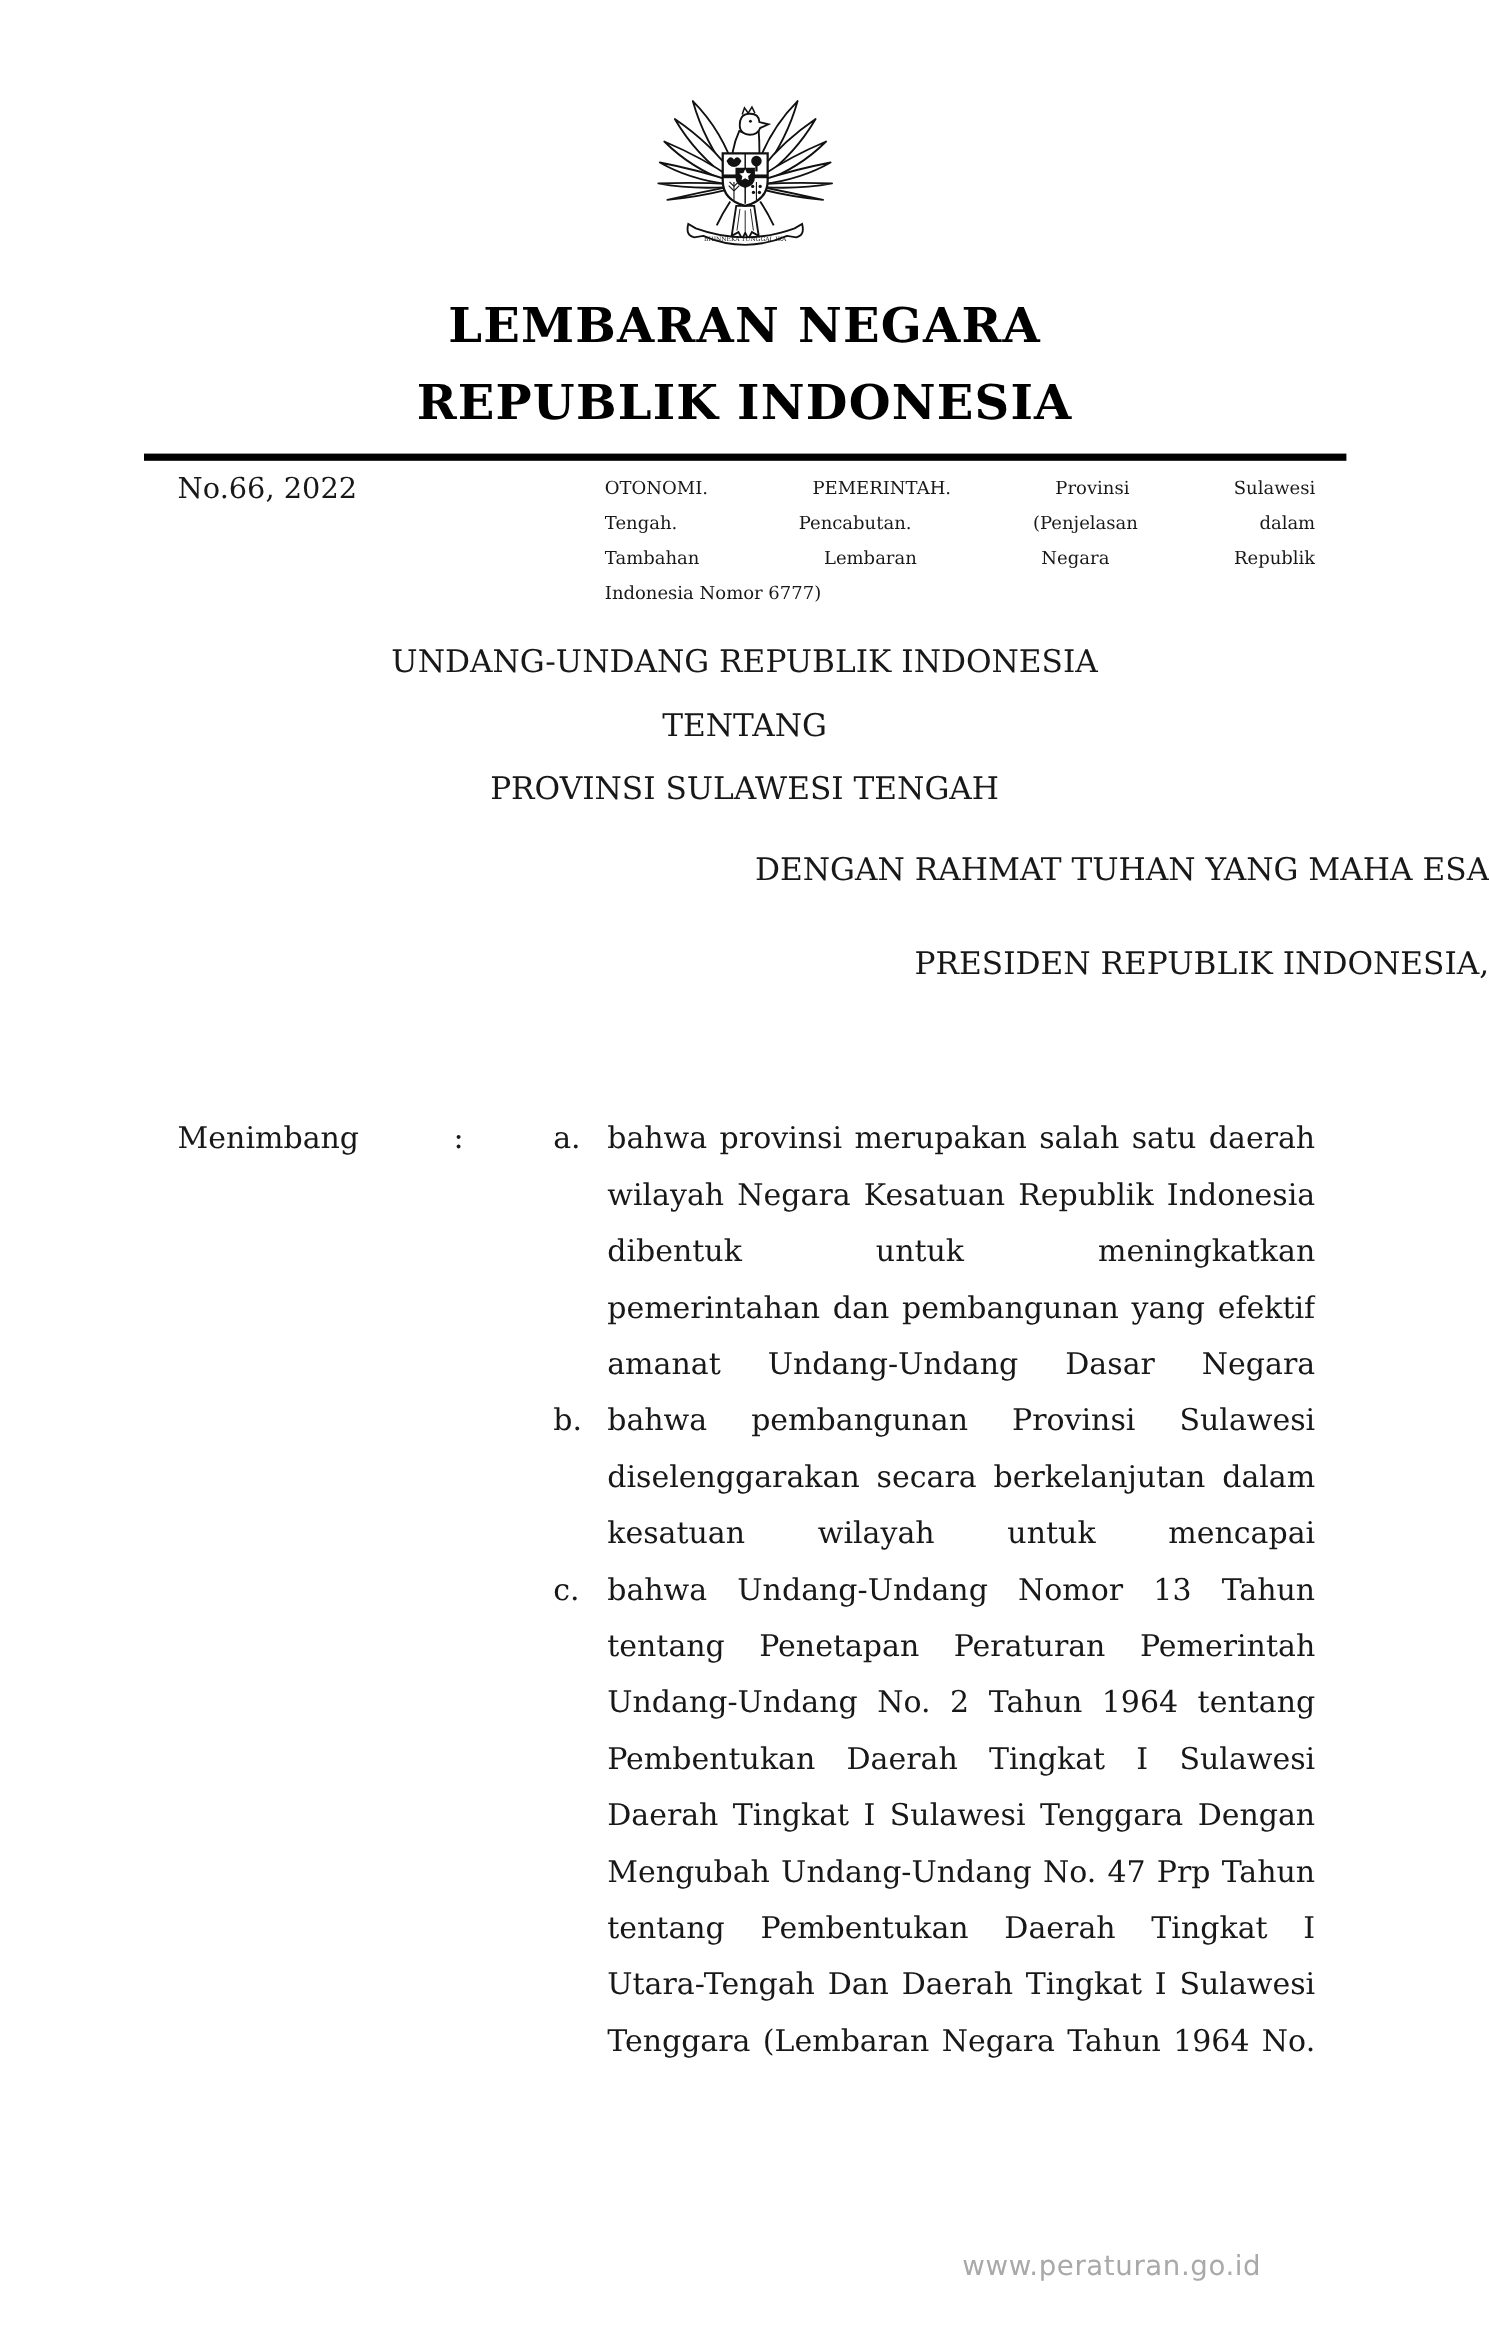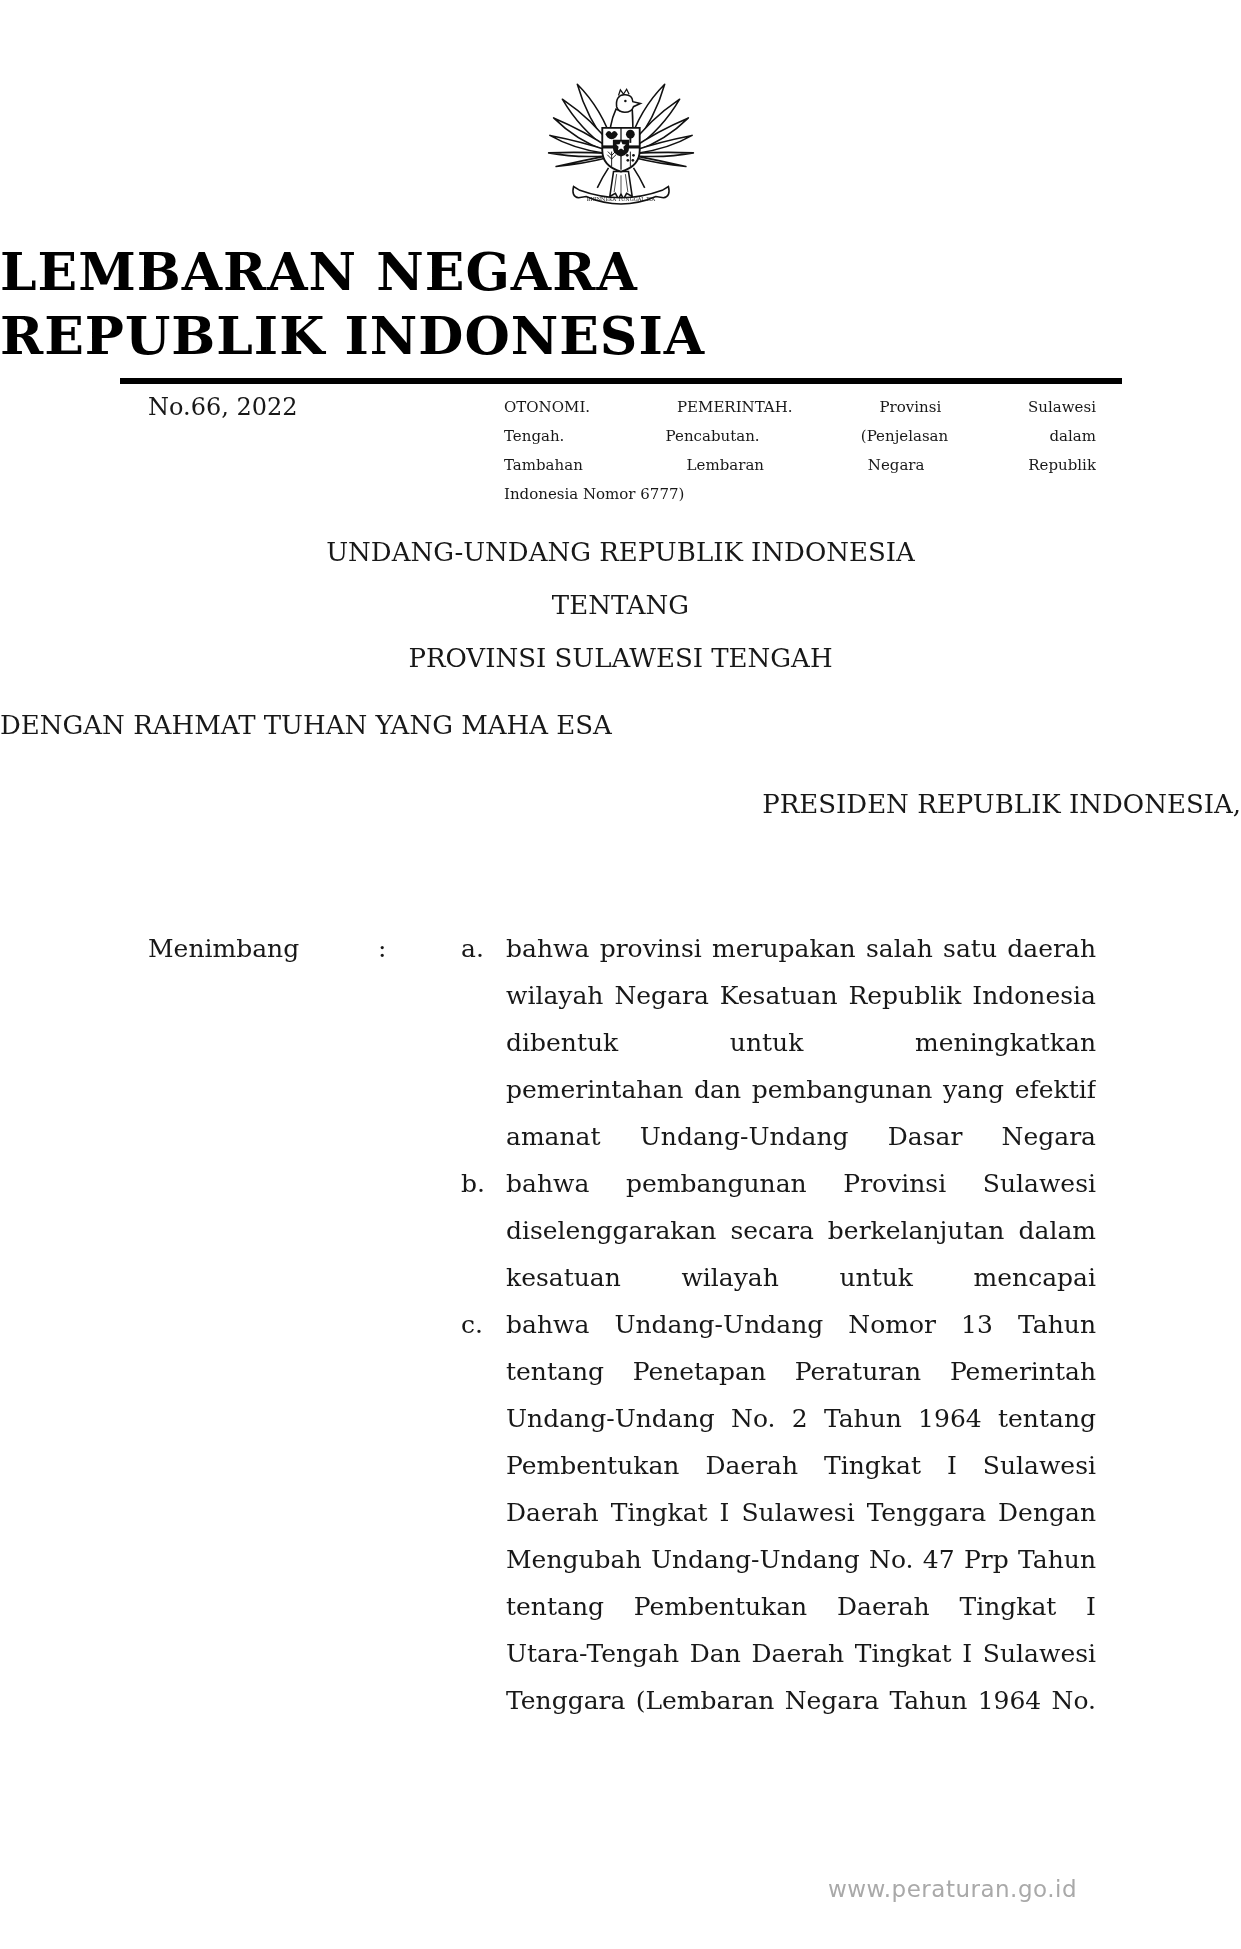--- a/index.html
+++ b/index.html
@@ -9,51 +9,52 @@
     margin:0 auto;
     background:#ffffff;
     font-family:"DejaVu Serif","Liberation Serif",serif;
     color:#181818;
     overflow:hidden;
   }
   
   .emblem{display:block;margin:68px auto 0;}
   
   .masthead{
+    text-align:center;
     font-weight:bold;
-    font-size:52px;
+    font-size:40px;
     line-height:64px;
     letter-spacing:1px;
     color:#000;
     margin-top:16px;
   }
   .rule{height:6px;background:#000;width:1002px;margin:10px auto 0;}
   
   .meta{display:flex;margin-top:9px;padding:0 145px 0 148px;}
   .issue{font-size:24px;line-height:29px;white-space:nowrap;}
   .subject{margin-left:auto;width:592px;font-size:15px;line-height:29px;}
   .jline{text-align:justify;text-align-last:justify;overflow:hidden;}
   .jline.last{text-align-last:left;}
   
   .titleblock{margin-top:30px;text-align:center;font-size:26px;}
   .titleblock .tline{line-height:27px;margin-bottom:26px;}
-  .invocation{margin-top:40px;text-align:left;font-size:26px;line-height:27px;}
+  .invocation{margin-top:40px;text-align:right;font-size:26px;line-height:27px;padding-left:25px;}
   .issuer{margin-top:52px;text-align:right;font-size:26px;line-height:27px;}
   
   .considerans{display:flex;margin-top:107px;padding:0 145px 0 148px;font-size:25px;line-height:47px;gap:43px;}
   .c-label{width:187px;}
   .c-colon{width:40px;}
   .c-items{flex:1;min-width:0;}
   .c-item{display:flex;}
   .c-marker{width:45px;}
   .c-lines{flex:1;min-width:0;}
   .c-lines .jline{height:47px;}
   
   .footer-url{
-    position:absolute;top:1876px;right:164px;
+    position:absolute;top:1876px;right:190px;
     font-family:"DejaVu Sans","Liberation Sans",sans-serif;
     font-size:23px;color:#a9a9a9;letter-spacing:0.5px;
   }
 </style>
 </head>
 <body>
 
 <div class="page">
 
   <svg class="emblem" width="150" height="156" viewBox="0 0 240 250" aria-hidden="true">

